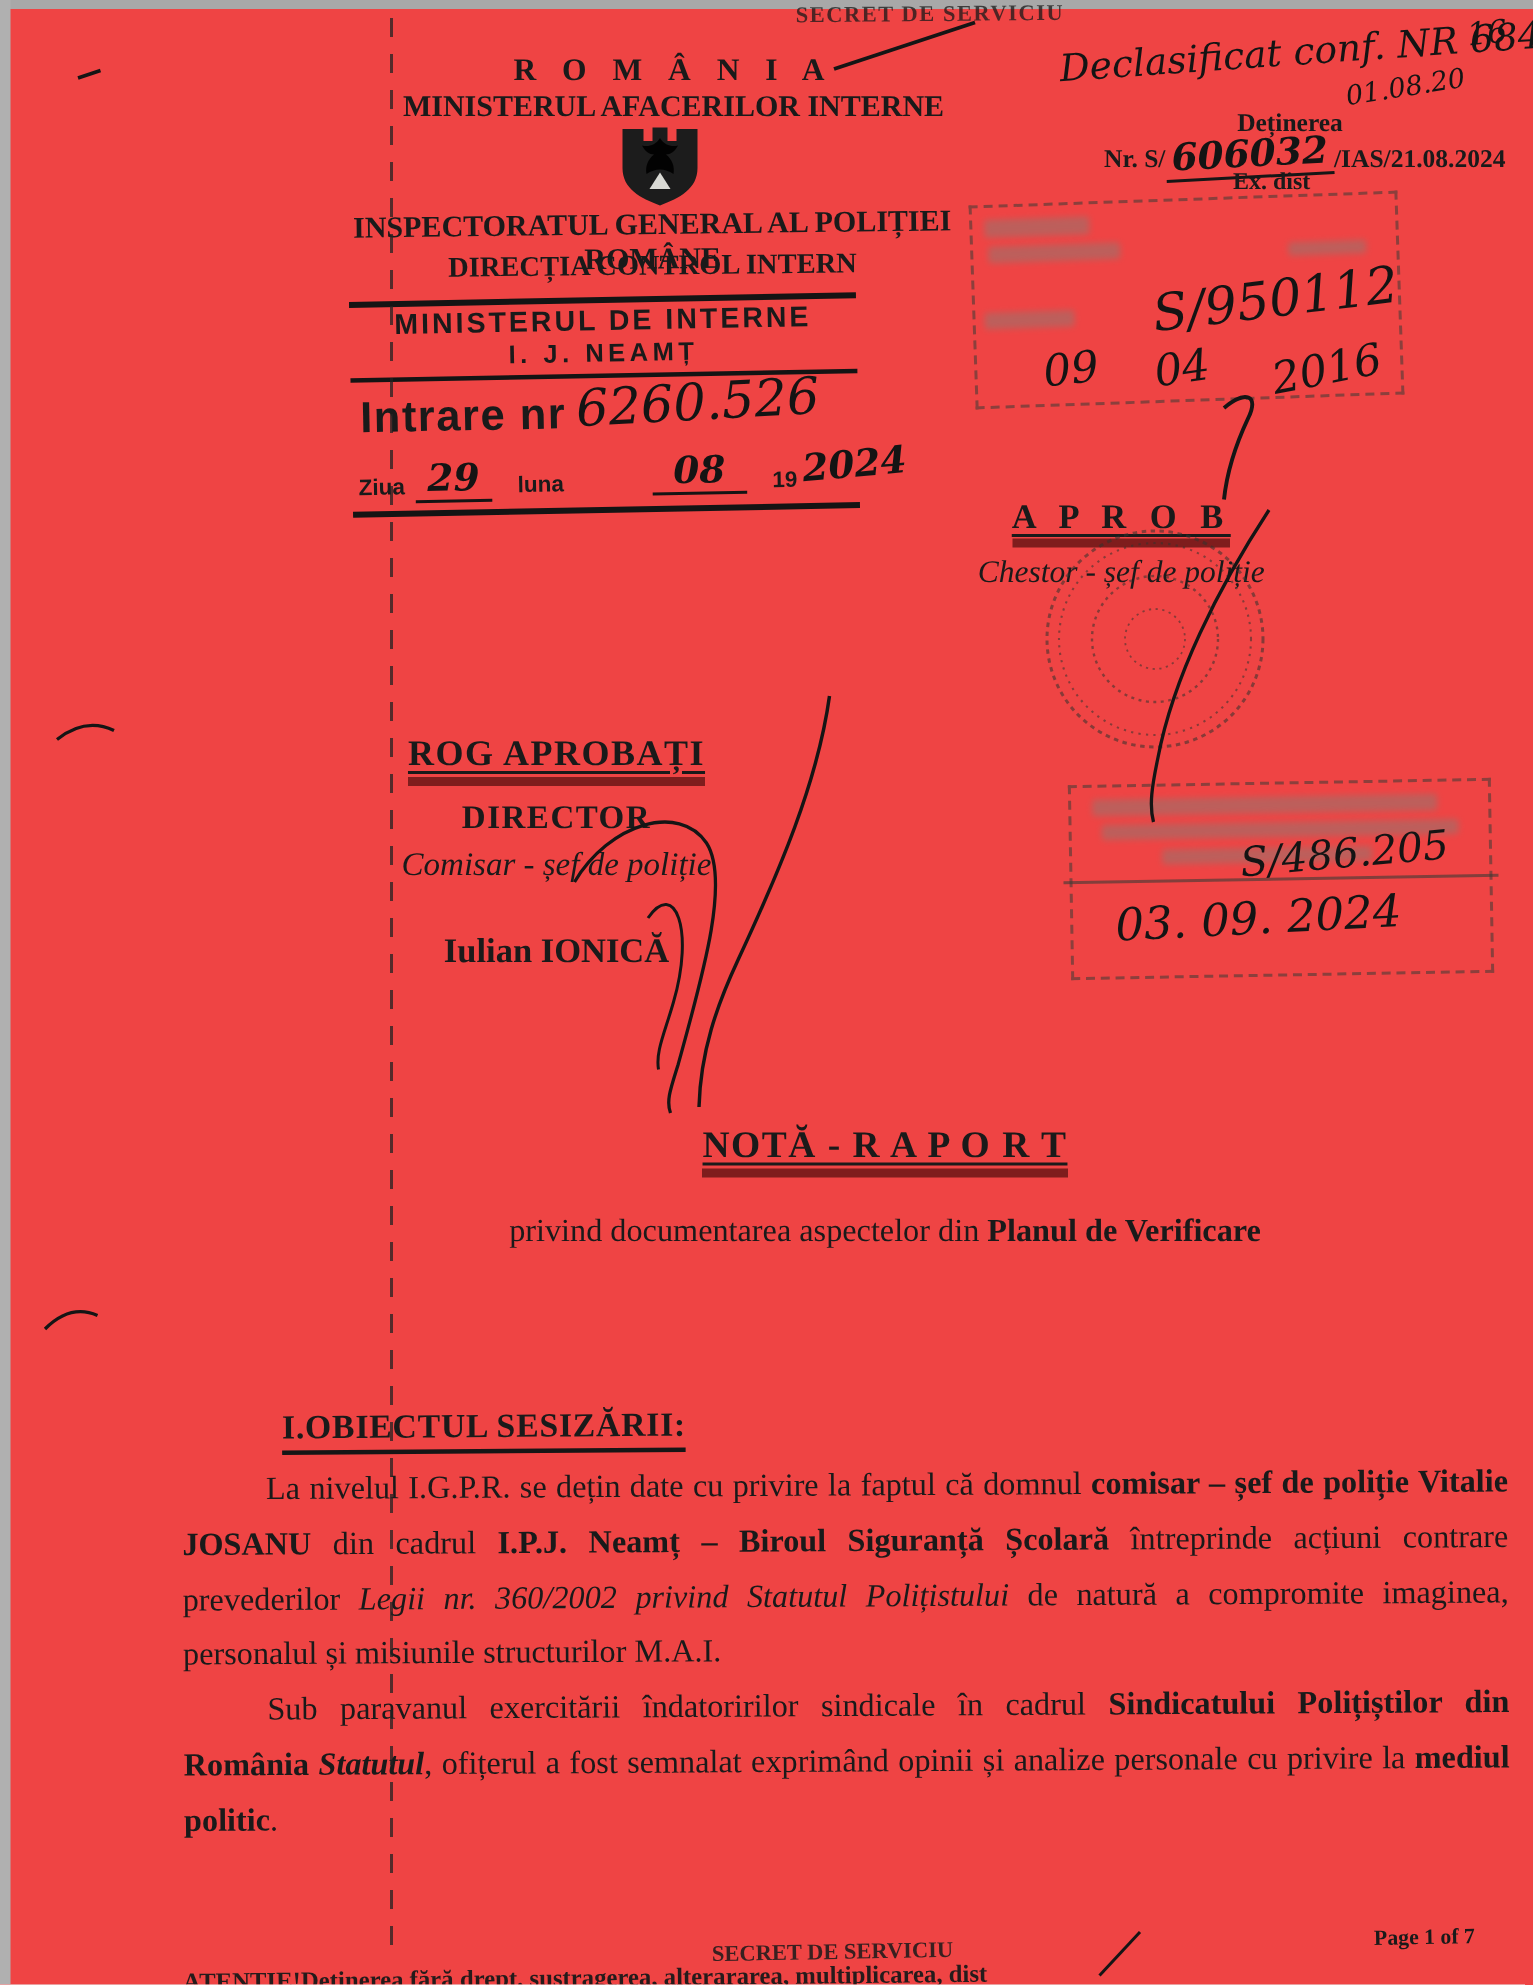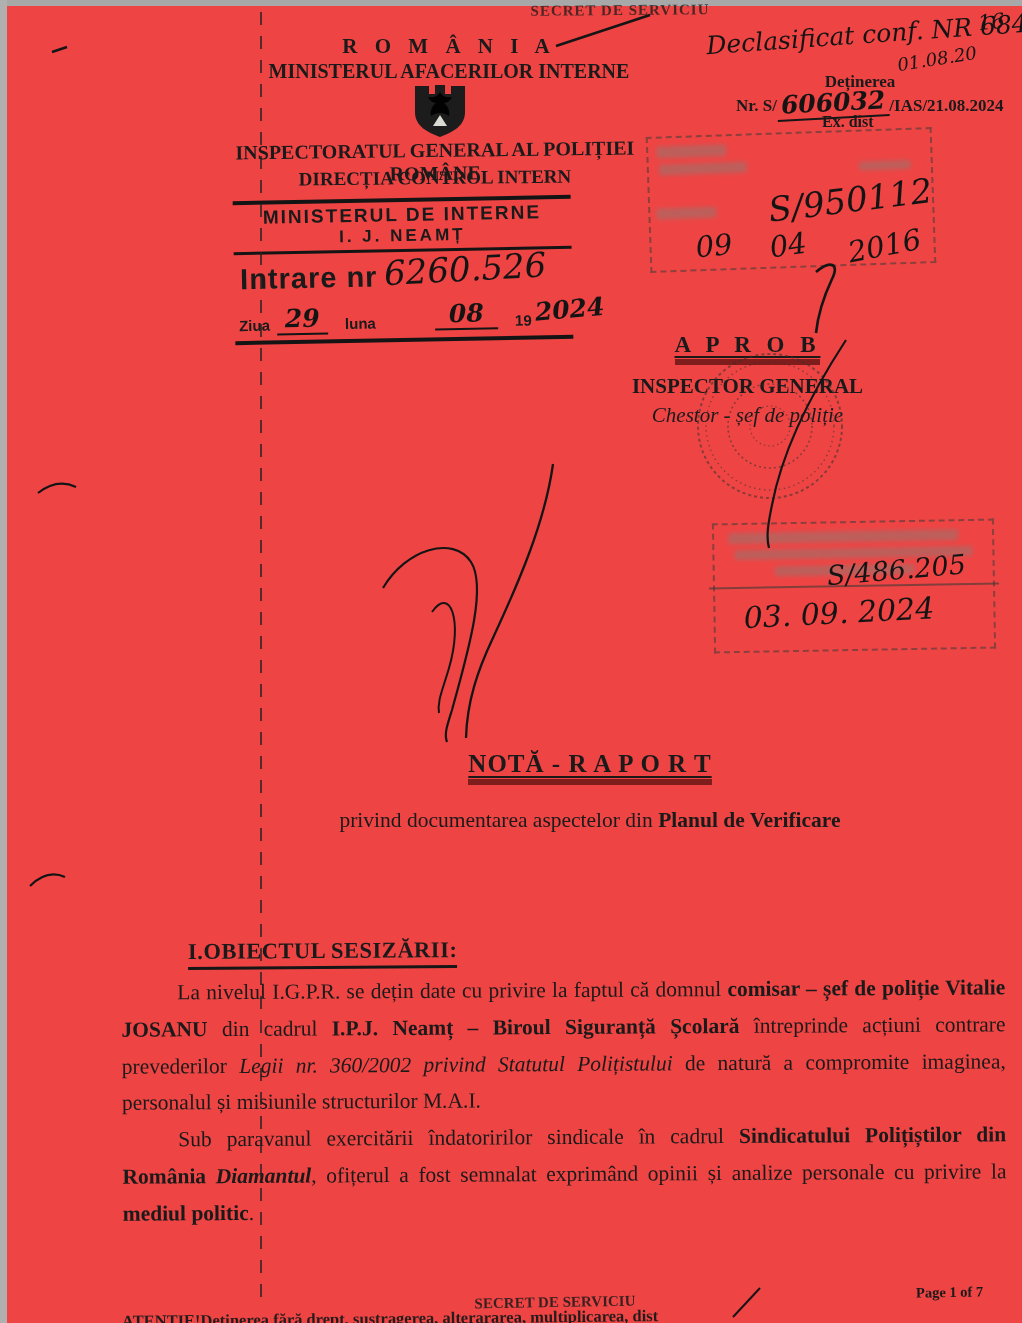--- a/index.html
+++ b/index.html
@@ -154,31 +154,36 @@
       <span class="hw" id="dz">29</span>
       <span class="plabel" id="ll">luna</span>
       <span class="hw" id="dm">08</span>
       <span class="plabel" id="yp">19</span>
       <span class="hw" id="dy">2024</span>
     </div>
   </div>
 
   <div class="abs" id="approval">
     <span class="dbl" id="aprob-label">A P R O B</span>
-    <div id="approval-role">INSPECTOR GENERAL</div>
     <div id="approval-rank">Chestor - șef de poliție</div>
   </div>
 
   <svg class="abs" id="round-stamp" viewBox="0 0 152 152">
     <circle cx="76" cy="76" r="72" fill="none" stroke="#33332e" stroke-width="2" stroke-dasharray="3 3"></circle>
     <circle cx="76" cy="76" r="64" fill="none" stroke="#33332e" stroke-width="1.4" stroke-dasharray="1.5 3.5"></circle>
     <circle cx="76" cy="76" r="42" fill="none" stroke="#33332e" stroke-width="1.6" stroke-dasharray="2 3"></circle>
     <circle cx="76" cy="76" r="20" fill="none" stroke="#33332e" stroke-width="1.2" stroke-dasharray="1.5 3"></circle>
   </svg>
 
+  <div class="abs" id="request">
+    <span class="dbl" id="rog-label">ROG APROBAȚI</span>
+    <div id="request-role">DIRECTOR</div>
+    <div id="request-rank">Comisar - șef de poliție</div>
+    <div id="request-name">Iulian IONICĂ</div>
+  </div>
 
   <div class="abs stampbox" id="reg-stamp-mid">
     <div class="smudge" style="left:14px;top:8px;width:230px;height:11px;"></div>
     <div class="smudge" style="left:20px;top:25px;width:238px;height:10px;"></div>
     <div class="smudge" style="left:60px;top:42px;width:140px;height:10px;"></div>
     <div id="rsm-line"></div>
     <span class="hw" id="rsm-number">S/486.205</span>
     <span class="hw" id="rsm-date">03. 09. 2024</span>
   </div>
 
@@ -189,21 +194,21 @@
     </div>
   </div>
 
   <div class="abs" id="section-heading">I.OBIECTUL  SESIZĂRII:</div>
 
   <div class="abs" id="body-text">
     <p>
       <span>La nivelul I.G.P.R. se dețin date cu privire la faptul că domnul </span><span class="b">comisar – șef de poliție Vitalie JOSANU</span><span> din cadrul </span><span class="b">I.P.J. Neamț – Biroul Siguranță Școlară</span><span> întreprinde acțiuni contrare prevederilor </span><span class="i">Legii nr. 360/2002 privind Statutul Polițistului</span><span> de natură a compromite imaginea, personalul și misiunile structurilor M.A.I.</span>
     </p>
     <p>
-      <span>Sub paravanul exercitării îndatoririlor sindicale în cadrul </span><span class="b">Sindicatului Polițiștilor din România</span><span class="bi"> Diamantul</span><span>, ofițerul a fost semnalat exprimând opinii și analize personale cu privire la </span><span class="b">mediul politic</span><span>.</span>
+      <span>Sub paravanul exercitării îndatoririlor sindicale în cadrul </span><span class="b">Sindicatului Polițiștilor din România</span><span class="bi"> Statutul</span><span>, ofițerul a fost semnalat exprimând opinii și analize personale cu privire la </span><span class="b">mediul politic</span><span>.</span>
     </p>
   </div>
 
   <div class="abs" id="footer-class">SECRET DE SERVICIU</div>
   <div class="abs" id="footer-page">Page 1 of 7</div>
   <div class="abs" id="footer-warning">ATENȚIE!Deținerea fără drept, sustragerea, alterararea, multiplicarea, dist</div>
 
   <svg class="abs" id="ink-layer" viewBox="0 0 1022 1323">
 
     <path d="M556,46 L650,15" stroke="#151515" stroke-width="2.6" fill="none"></path>

